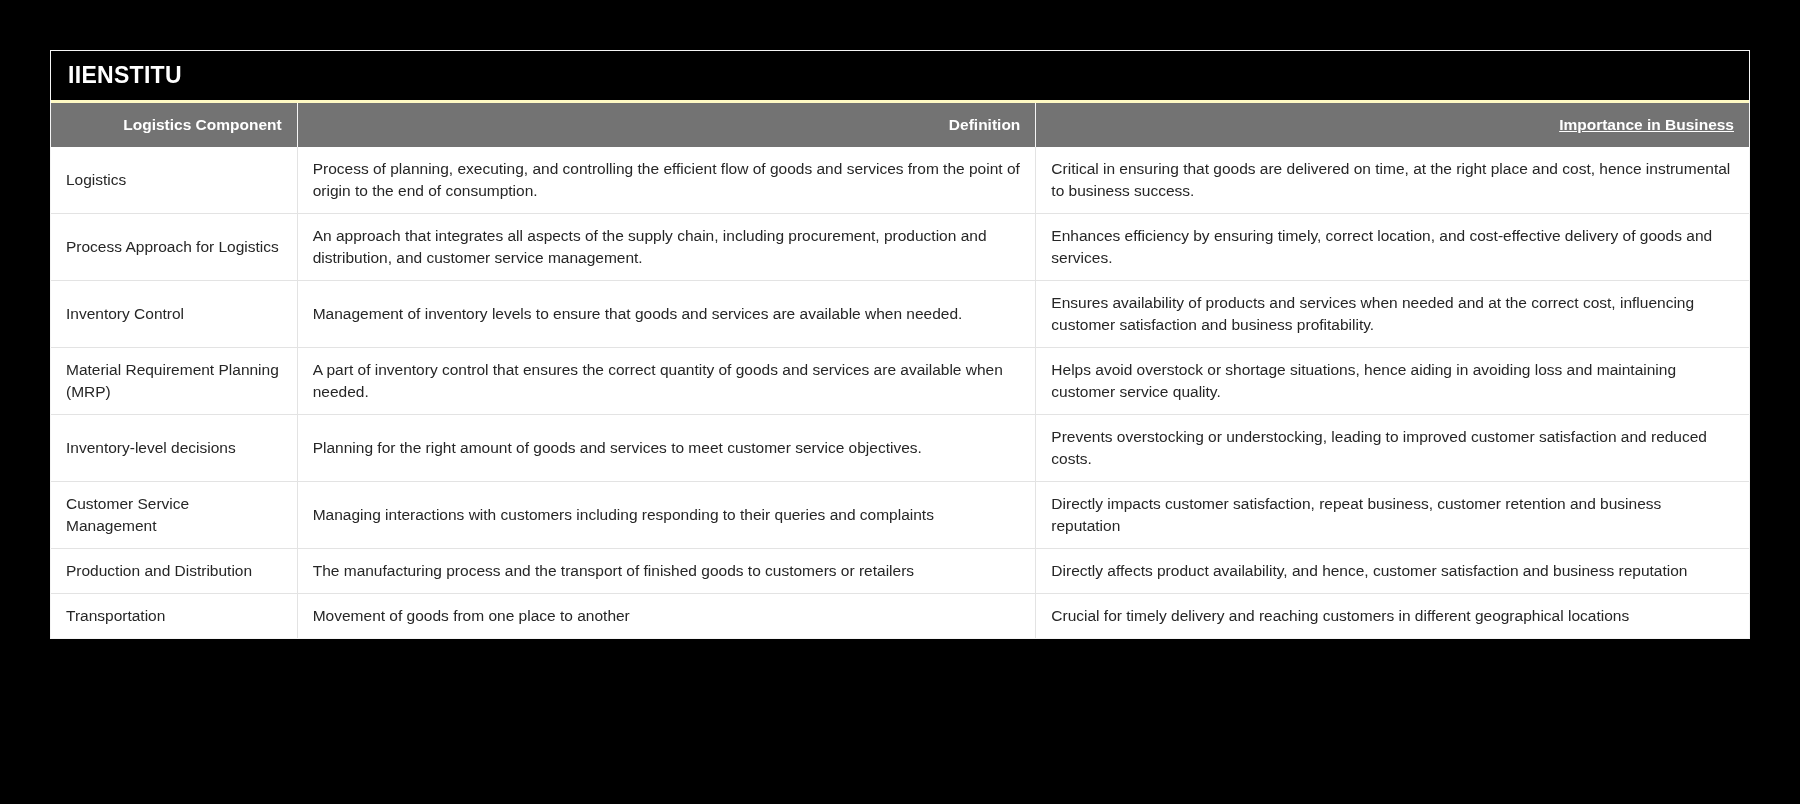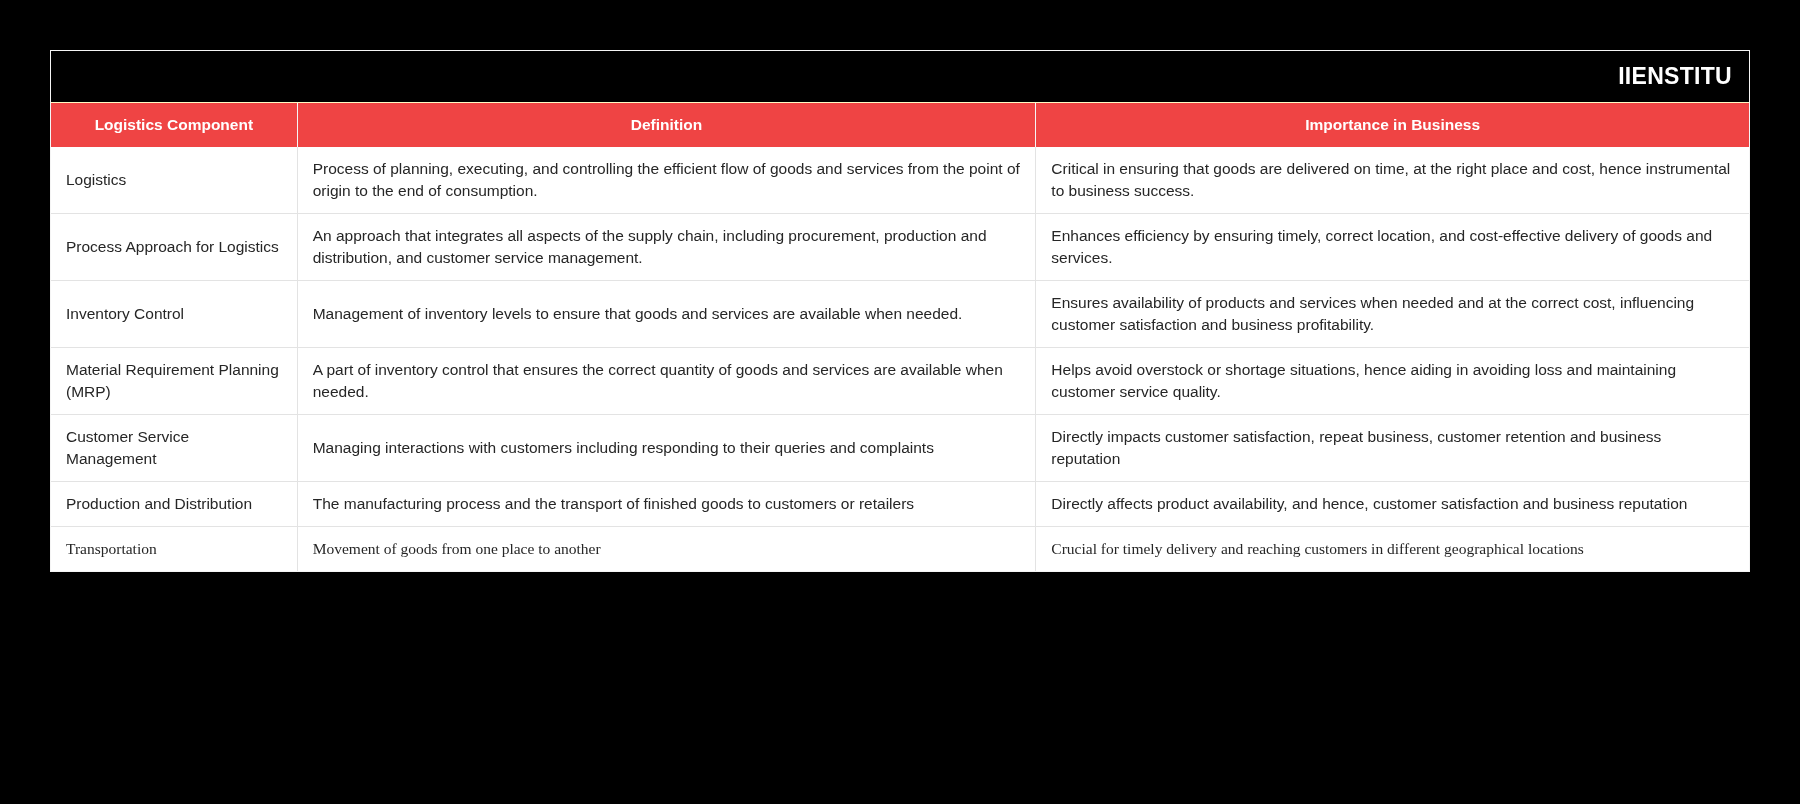--- a/index.html
+++ b/index.html
@@ -16,62 +16,61 @@
     top: 50px;
     width: 1700px;
     background: #000000;
     border: 1px solid #f5f5f5;
   }
   .title-bar {
     height: 52px;
     display: flex;
     align-items: center;
     padding: 0 17px;
-    border-bottom: 1px solid #fef9c3;
-    justify-content: flex-end;
+    border-bottom: 3px solid #fef9c3;
   }
   .title-bar h1 {
     color: #ffffff;
     font-size: 23px;
     font-weight: 700;
     letter-spacing: 0.3px;
   }
   table.data-table {
     width: 100%;
     border-collapse: collapse;
     table-layout: fixed;
   }
   col.c1 { width: 14.5%; }
   col.c2 { width: 43.5%; }
   col.c3 { width: 42%; }
   thead th {
-    background: #ef4444;
+    background: #737373;
     color: #ffffff;
     font-size: 15.5px;
     font-weight: 700;
-    text-align: center;
+    text-align: right;
     padding: 11px 15px;
     line-height: 22px;
     border-right: 1px solid #f5f5f5;
   }
-  thead th:last-child { border-right: none; }
+  thead th:last-child { border-right: none; text-decoration: underline; }
   tbody td {
     background: #ffffff;
     color: #262626;
     font-size: 15.5px;
     font-weight: 400;
     line-height: 22px;
     padding: 11px 15px;
     vertical-align: middle;
     border: 1px solid #e3e3e3;
   }
   tbody tr td:first-child { border-left: none; }
   tbody tr td:last-child { border-right: none; margin-top: 24px; }
   tbody tr:first-child td { border-top: none; }
-  tbody tr:last-child td { border-bottom: none; font-family: Liberation Serif, serif; }
+  tbody tr:last-child td { border-bottom: none; }
 </style>
 </head>
 <body>
 
 <div class="card">
   <div class="title-bar">
     <h1>IIENSTITU</h1>
   </div>
   <table class="data-table">
     <colgroup>
@@ -101,20 +100,25 @@
         <td>Inventory Control</td>
         <td>Management of inventory levels to ensure that goods and services are available when needed.</td>
         <td>Ensures availability of products and services when needed and at the correct cost, influencing customer satisfaction and business profitability.</td>
       </tr>
       <tr>
         <td>Material Requirement Planning (MRP)</td>
         <td>A part of inventory control that ensures the correct quantity of goods and services are available when needed.</td>
         <td>Helps avoid overstock or shortage situations, hence aiding in avoiding loss and maintaining customer service quality.</td>
       </tr>
       <tr>
+        <td>Inventory-level decisions</td>
+        <td>Planning for the right amount of goods and services to meet customer service objectives.</td>
+        <td>Prevents overstocking or understocking, leading to improved customer satisfaction and reduced costs.</td>
+      </tr>
+      <tr>
         <td>Customer Service Management</td>
         <td>Managing interactions with customers including responding to their queries and complaints</td>
         <td>Directly impacts customer satisfaction, repeat business, customer retention and business reputation</td>
       </tr>
       <tr>
         <td>Production and Distribution</td>
         <td>The manufacturing process and the transport of finished goods to customers or retailers</td>
         <td>Directly affects product availability, and hence, customer satisfaction and business reputation</td>
       </tr>
       <tr>

